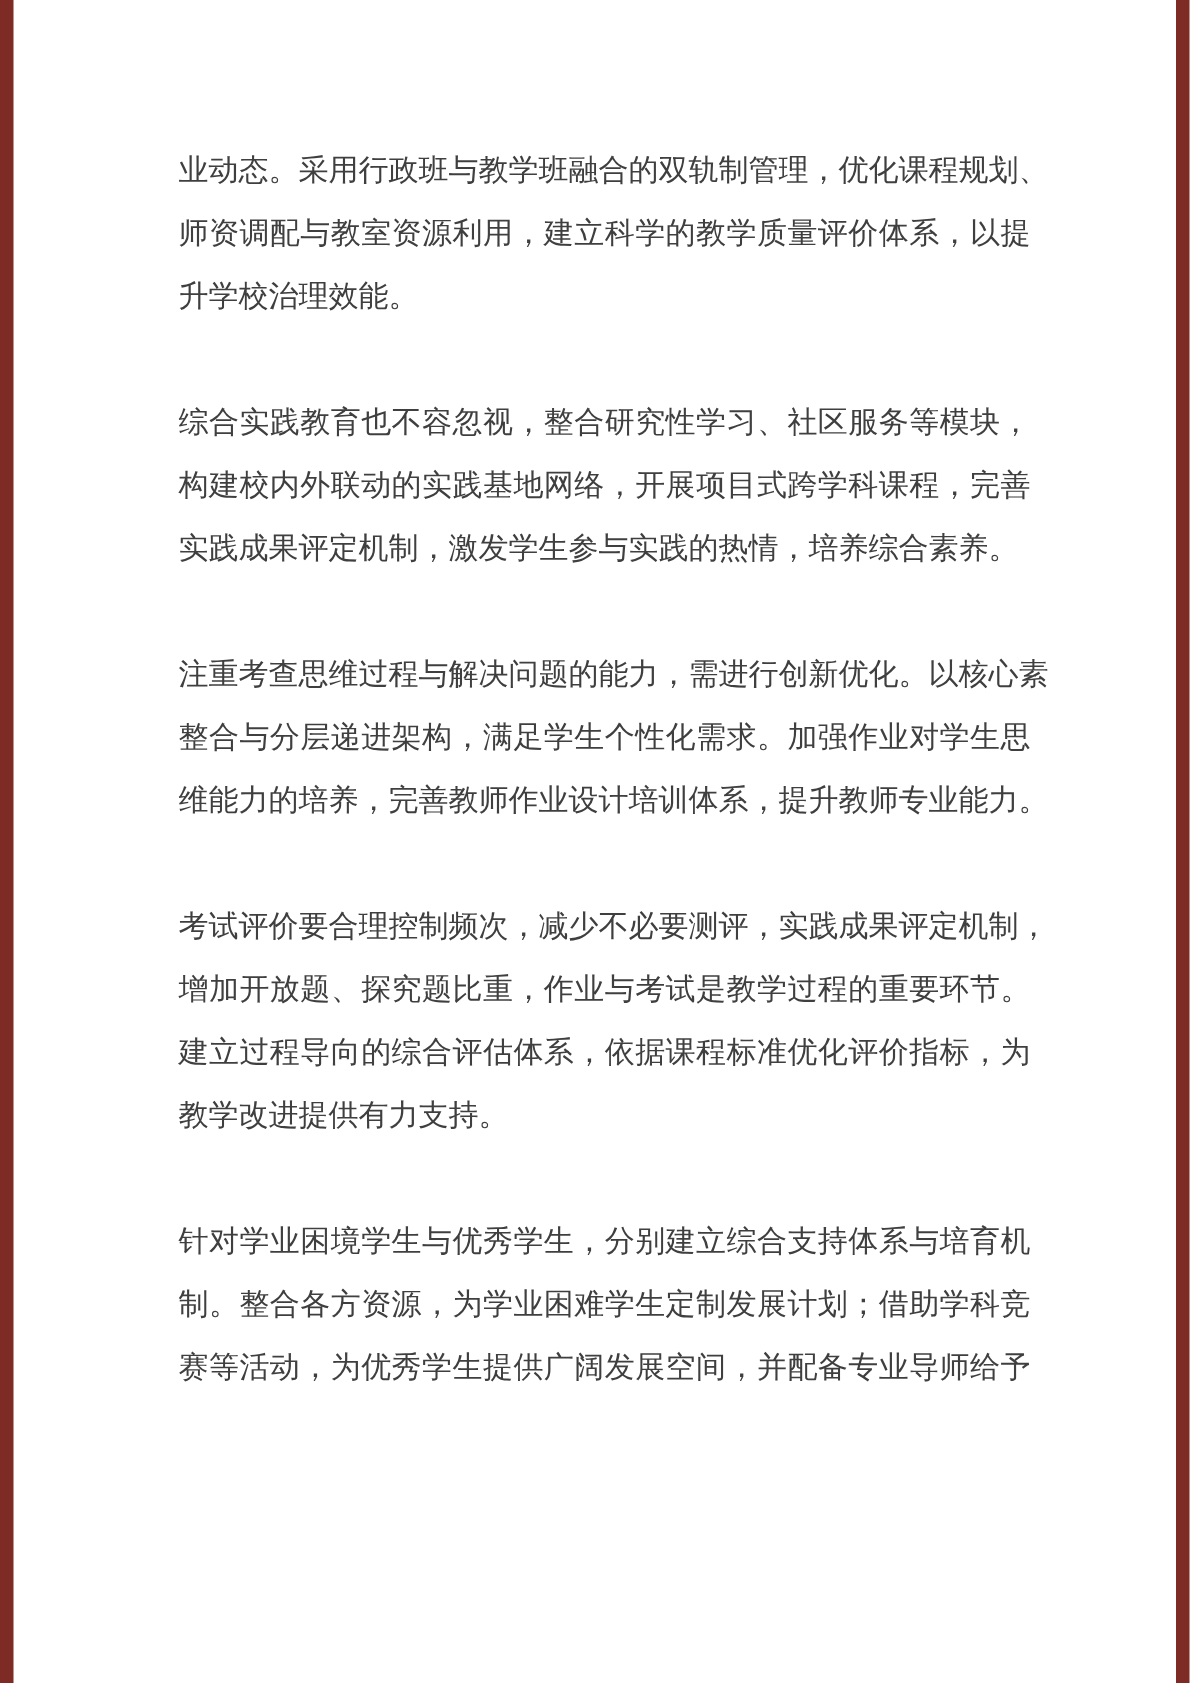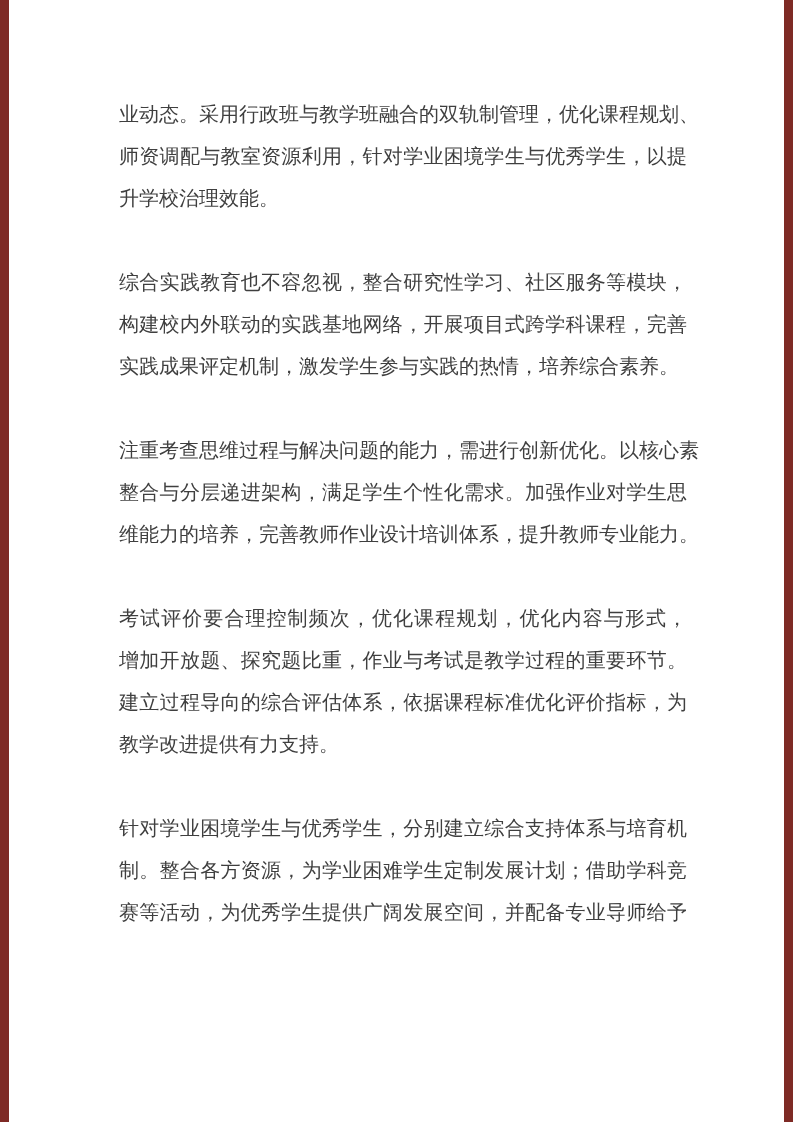--- a/index.html
+++ b/index.html
@@ -55,39 +55,39 @@
 </head>
 <body>
 
 <div class="edge-strip left"></div>
 <div class="edge-strip right"></div>
 
 <div class="page-content">
 
   <div class="para">
     <div class="line">业动态。采用行政班与教学班融合的双轨制管理，优化课程规划、</div>
-    <div class="line">师资调配与教室资源利用，针对学业困境学生与优秀学生，以提</div>
+    <div class="line">师资调配与教室资源利用，建立科学的教学质量评价体系，以提</div>
     <div class="line end">升学校治理效能。</div>
   </div>
 
   <div class="para">
     <div class="line">综合实践教育也不容忽视，整合研究性学习、社区服务等模块，</div>
     <div class="line">构建校内外联动的实践基地网络，开展项目式跨学科课程，完善</div>
     <div class="line end">实践成果评定机制，激发学生参与实践的热情，培养综合素养。</div>
   </div>
 
 
   <div class="para">
     <div class="line">注重考查思维过程与解决问题的能力，需进行创新优化。以核心素</div>
     <div class="line">整合与分层递进架构，满足学生个性化需求。加强作业对学生思</div>
     <div class="line end">维能力的培养，完善教师作业设计培训体系，提升教师专业能力。</div>
   </div>
 
   <div class="para">
-    <div class="line">考试评价要合理控制频次，优化课程规划，优化内容与形式，</div>
+    <div class="line">考试评价要合理控制频次，减少不必要测评，实践成果评定机制，</div>
     <div class="line">增加开放题、探究题比重，作业与考试是教学过程的重要环节。</div>
     <div class="line">建立过程导向的综合评估体系，依据课程标准优化评价指标，为</div>
     <div class="line end">教学改进提供有力支持。</div>
   </div>
 
   <div class="para last">
     <div class="line">针对学业困境学生与优秀学生，分别建立综合支持体系与培育机</div>
     <div class="line">制。整合各方资源，为学业困难学生定制发展计划；借助学科竞</div>
     <div class="line">赛等活动，为优秀学生提供广阔发展空间，并配备专业导师给予</div>
   </div>

